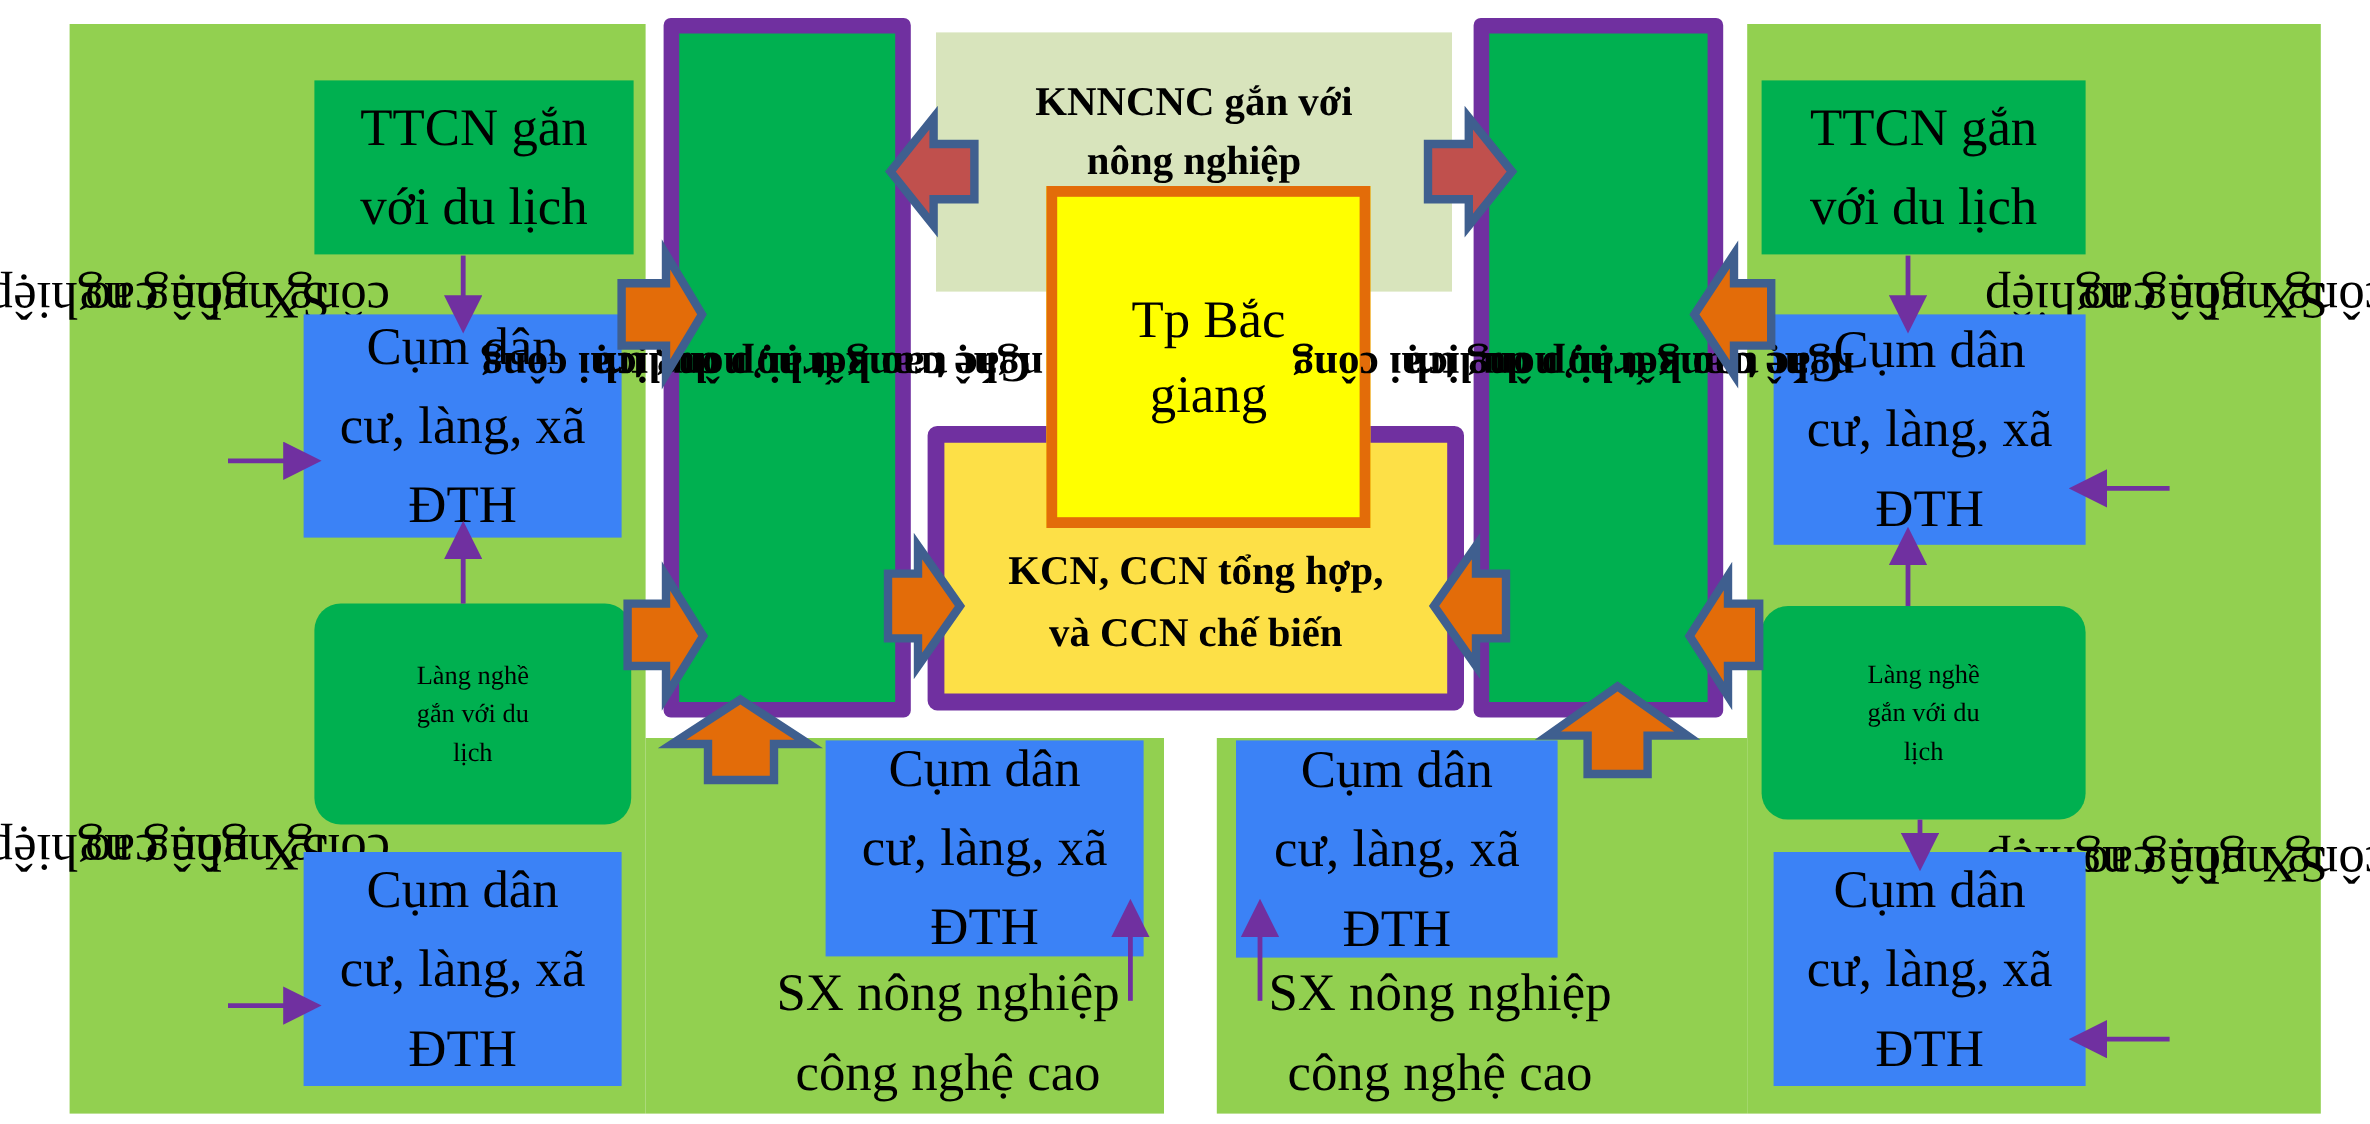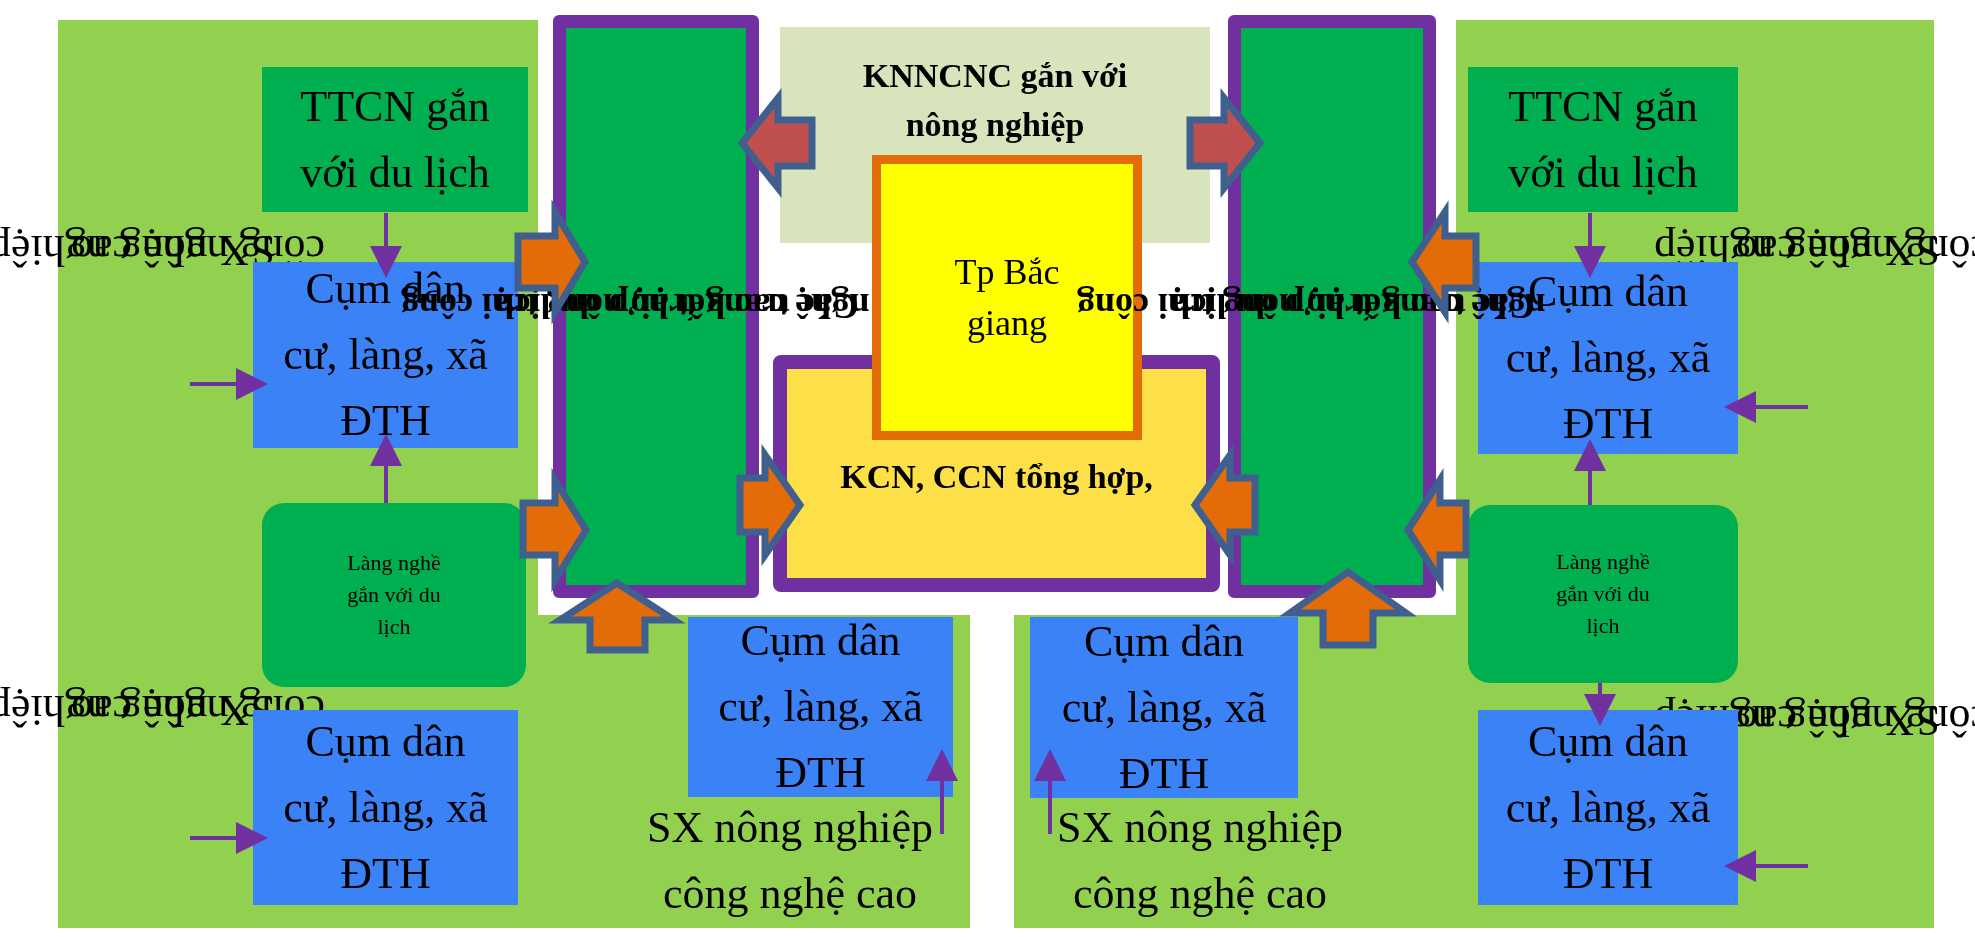--- a/index.html
+++ b/index.html
@@ -121,30 +121,31 @@
       <div>Cụm dân</div>
       <div>cư, làng, xã</div>
       <div>ĐTH</div>
     </div>
 </div>
 <div class="abs t36" style="left:1050px;top:795px;width:300px;text-align:center;">
   <div>SX nông nghiệp</div>
     <div>công nghệ cao</div>
 </div>
 
-<div class="abs" style="left:780px;top:27px;width:430px;height:216px;background:#d8e4bc;font-weight:bold;font-size:34px;line-height:1.45;text-align:center;padding-top:24px;">
+<div class="abs" style="left:780px;top:27px;width:430px;height:216px;background:#d8e4bc;font-weight:bold;font-size:34px;line-height:1.45;text-align:center;padding-top:34px;">
   <div>KNNCNC gắn với</div>
   <div>nông nghiệp</div>
 </div>
 
 <div class="abs" style="left:773px;top:355px;width:447px;height:237px;background:#fde047;border:14px solid #7030a0;border-radius:8px;font-weight:bold;font-size:34px;line-height:1.5;text-align:center;padding-top:82px;">
   <div>KCN, CCN tổng hợp,</div>
-</div>
-
-<div class="abs" style="left:872px;top:155px;width:270px;height:285px;background:#ffff00;border:9px solid #e36c09;display:flex;align-items:center;justify-content:center;text-align:center;font-size:36px;line-height:1.4;">
+  <div>và CCN chế biến</div>
+</div>
+
+<div class="abs" style="left:872px;top:155px;width:270px;height:285px;background:#ffff00;border:9px solid #e36c09;display:flex;align-items:center;justify-content:center;text-align:center;font-size:44px;line-height:1.4;">
   <div>
       <div>Tp Bắc</div>
       <div>giang</div>
     </div>
 </div>
 
 <div class="abs vert" style="left:553px;top:15px;width:206px;height:583px;background:#00b050;border:13px solid #7030a0;border-radius:6px;font-weight:bold;font-size:36px;line-height:1.45;">
   <span>
       <span style="display:block">Các trang trại, nông trại công</span>
       <span style="display:block">nghệ cao kết hợp du lịch</span>

